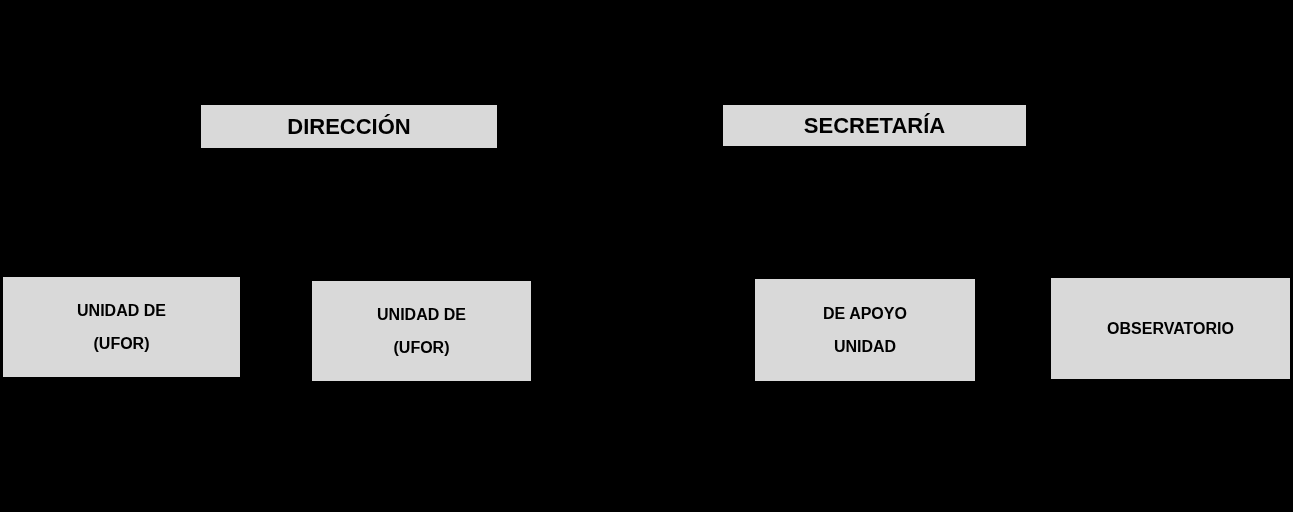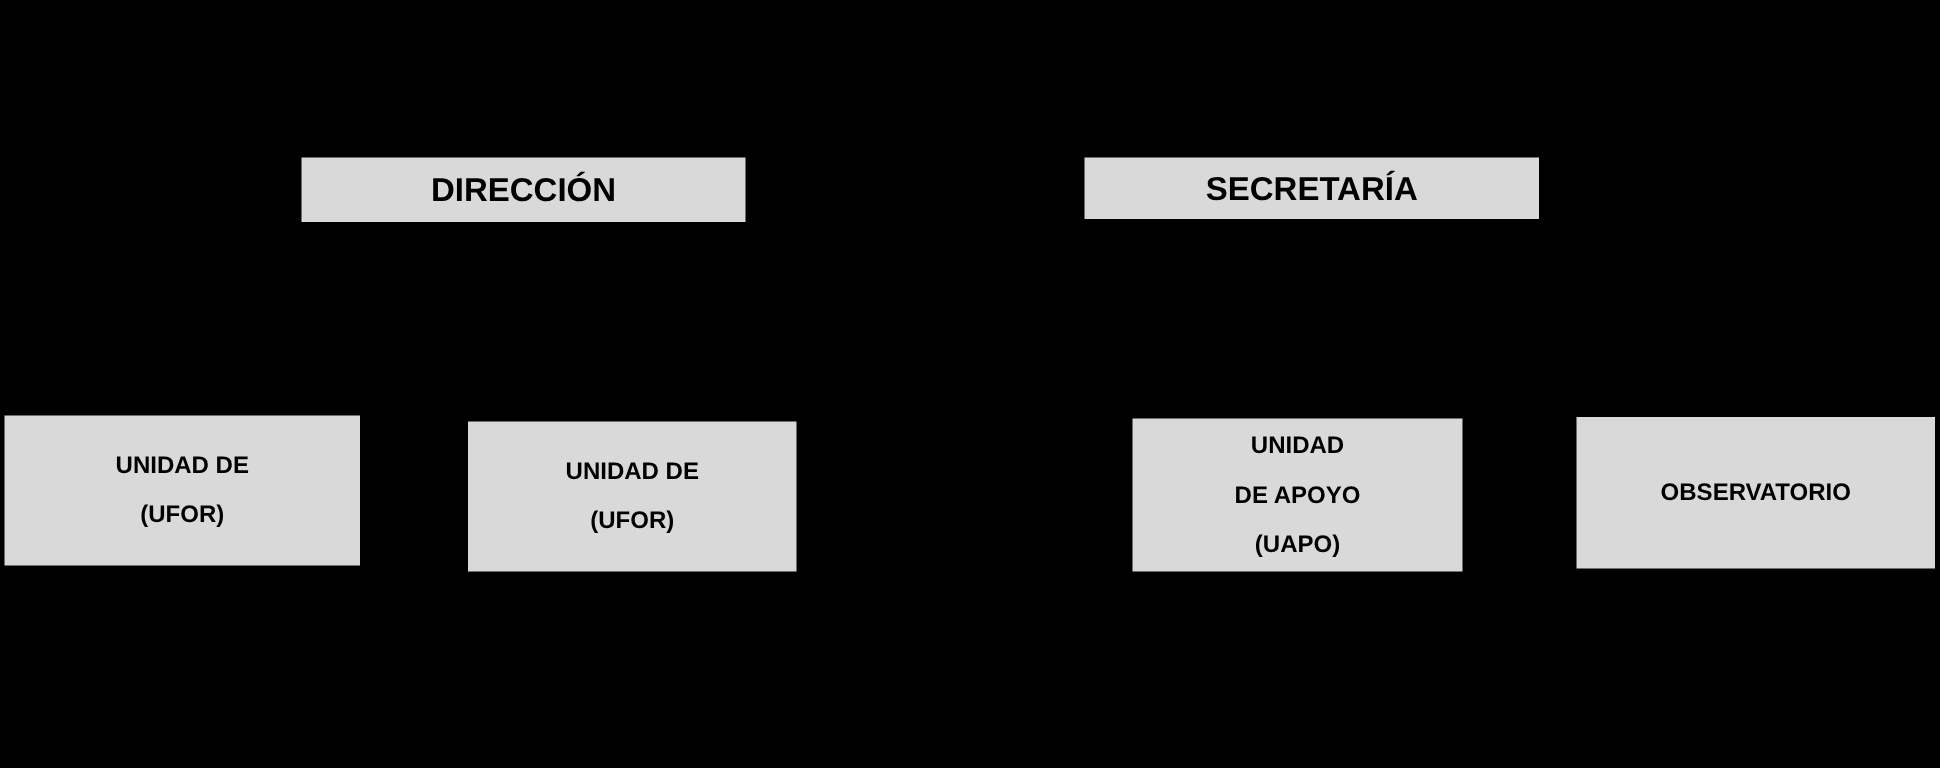--- a/index.html
+++ b/index.html
@@ -58,22 +58,21 @@
     <span class="line">UNIDAD DE</span>
     <span class="line">(UFOR)</span>
   </div>
 
   <div class="node unit" id="ufor">
     <span class="line">UNIDAD DE</span>
     <span class="line">(UFOR)</span>
   </div>
 
   <div class="node unit" id="uapo">
+    <span class="line">DE APOYO</span>
     <span class="line">UNIDAD</span>
-    <span class="line">DE APOYO</span>
-    <span class="line">(UAPO)</span>
   </div>
 
   <div class="node unit" id="observatorio">
     <span class="line">OBSERVATORIO</span>
   </div>
 
 </div>
 
 </body></html>

